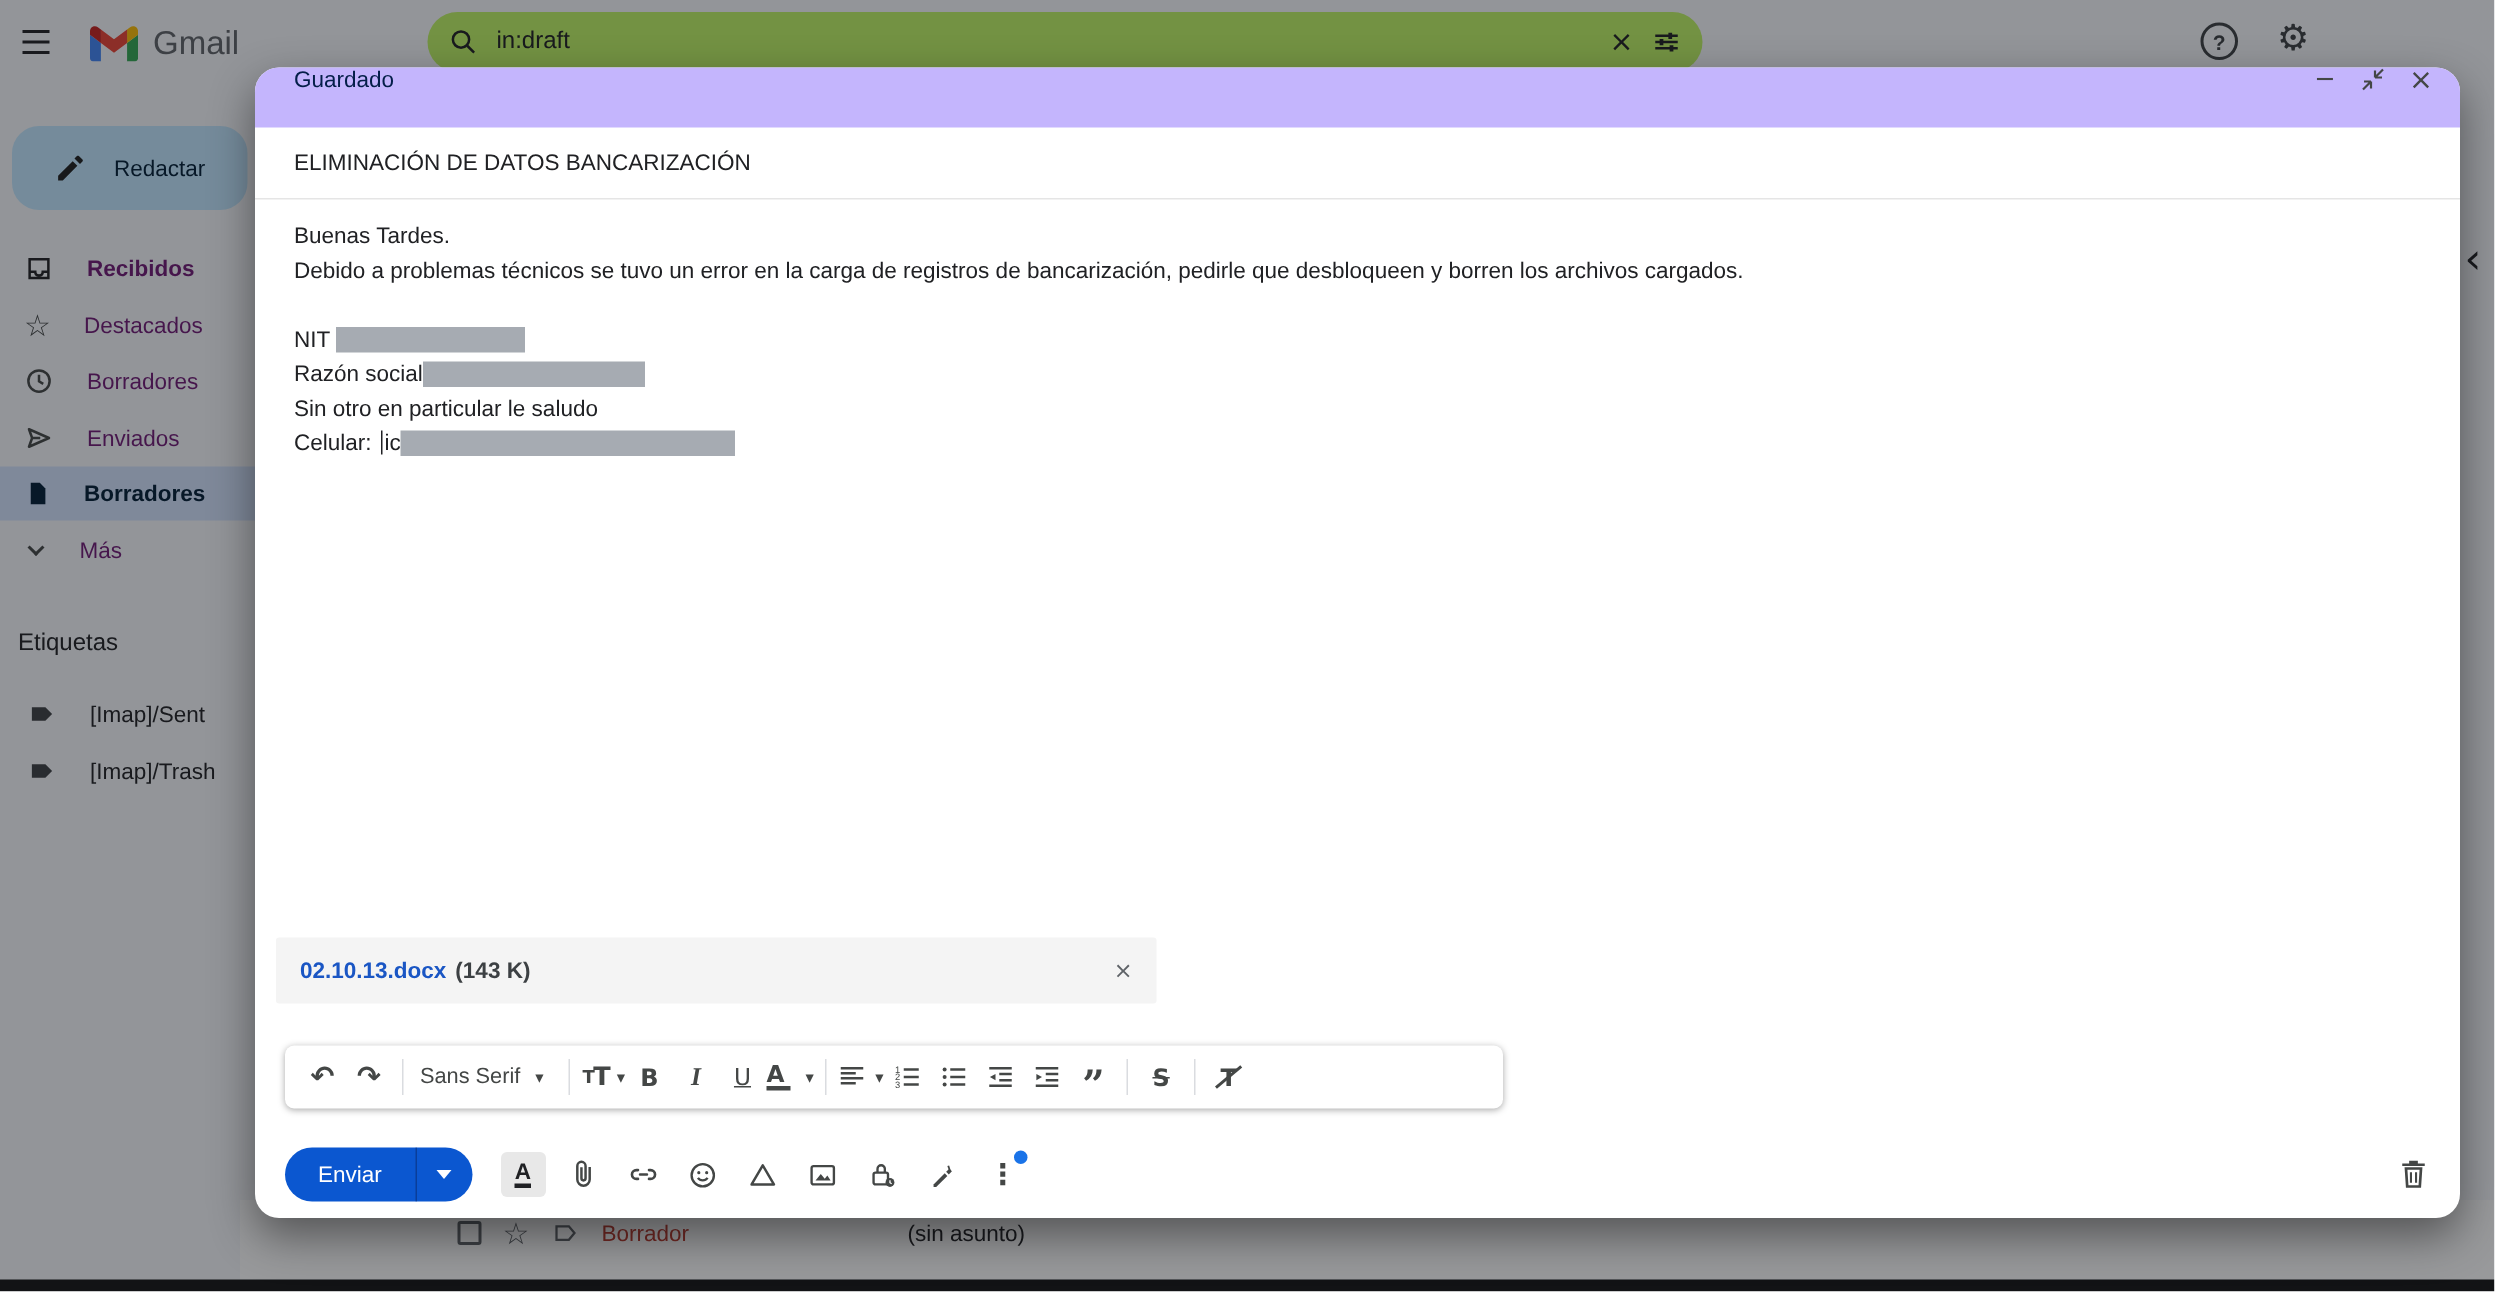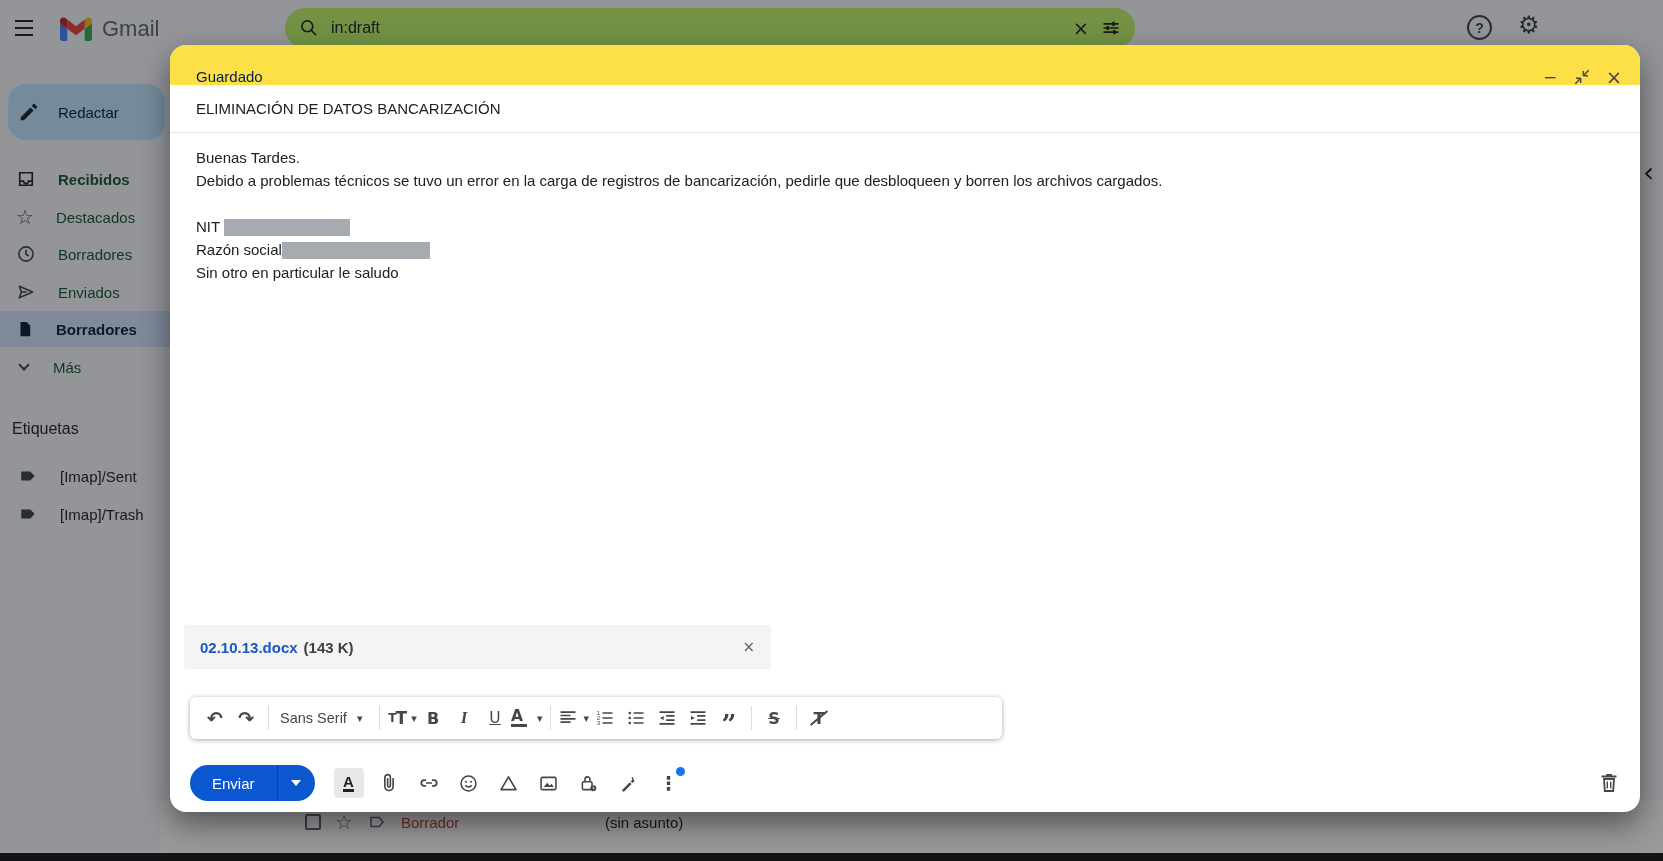--- a/index.html
+++ b/index.html
@@ -19,24 +19,24 @@
 
   .searchbar { position:absolute; left:285px; top:8px; width:850px; height:40px; border-radius:20px; background:#bef264; display:flex; align-items:center; padding:0 14px; gap:12px; }
   .search-value { font-size:16px; color:#202124; flex:1; }
   .search-x { font-size:19px; color:#202124; cursor:pointer; }
   .tune { width:20px; height:20px; }
 
   .help-btn { position:absolute; left:1467px; top:15px; width:25px; height:25px; border:2px solid #3c4043; border-radius:50%; display:flex; align-items:center; justify-content:center; font-size:14px; font-weight:bold; color:#3c4043; }
   .gear-btn { position:absolute; left:1518px; top:11px; font-size:24px; color:#3c4043; }
 
   
-  .compose-pill { position:absolute; left:8px; top:84px; width:157px; height:56px; border-radius:18px; background:#c2e7ff; display:flex; align-items:center; padding-left:10px; gap:18px; }
+  .compose-pill { position:absolute; left:8px; top:84px; width:157px; height:56px; border-radius:18px; background:#c2e7ff; display:flex; align-items:center; padding-left:28px; gap:18px; }
   .compose-pill span.lbl { font-size:15px; font-weight:500; color:#001d35; }
   .nav-row { position:absolute; left:0; width:256px; height:36px; display:flex; align-items:center; padding-left:16px; gap:22px; border-radius:0 18px 18px 0; }
-  .nav-row .lbl { font-size:15px; color:#14532d; }
+  .nav-row .lbl { font-size:15px; color:#701a75; }
   .nav-row.bold .lbl { font-weight:bold; }
   .nav-row.active { background:#d3e3fd; }
   .nav-row.active .lbl { font-weight:bold; color:#001d35; }
   .chev-down { width:8px; height:8px; border-right:2px solid #444746; border-bottom:2px solid #444746; transform:rotate(45deg); margin-left:4px; }
   .labels-heading { position:absolute; left:12px; top:420px; font-size:16px; font-weight:500; color:#202124; }
   .label-row { position:absolute; left:0; width:256px; height:36px; display:flex; align-items:center; padding-left:18px; gap:22px; }
   .label-row .lbl { font-size:15px; color:#202124; }
 
   
   .bg-list { position:absolute; left:160px; top:800px; width:1503px; height:53px; background:#ffffff; }
@@ -46,21 +46,21 @@
   .bg-sender { font-size:15px; font-weight:normal; color:#bc3a2f; width:190px; }
   .bg-subject { font-size:15px; color:#202124; }
   .bottom-strip { position:absolute; left:0; top:853px; width:100%; height:8px; background:#141414; }
   .right-chevron { position:absolute; left:1643px; top:156px; font-size:28px; color:#202124; font-family:"DejaVu Sans", sans-serif; }
 
   
   .scrim { position:absolute; inset:0; background:rgba(16,19,23,0.43); z-index:5; }
 
   
   .compose { position:absolute; left:170px; top:45px; width:1470px; height:767px; background:#ffffff; border-radius:16px; box-shadow:0 12px 30px rgba(0,0,0,0.45); z-index:10; }
-  .cw-header { height:40px; background:#fde047; border-radius:16px 16px 0 0; display:flex; align-items:flex-end; padding:0 18px 0 26px; }
+  .cw-header { height:40px; background:#c4b5fd; border-radius:16px 16px 0 0; display:flex; align-items:flex-start; padding:0 18px 0 26px; }
   .cw-title { font-size:15px; font-weight:500; color:#041e49; flex:1; }
   .cw-controls { display:flex; align-items:center; gap:16px; }
   .cw-controls .icon { width:16px; height:16px; font-size:17px; color:#444746; cursor:pointer; }
   .cw-field { height:45px; display:flex; align-items:center; padding:0 26px; border-bottom:1px solid #e5e5e5; font-size:15px; color:#202124; }
   .cw-subject { height:48px; }
   .cw-body { padding:13px 26px; font-size:15px; line-height:23px; color:#202124; }
   .body-line { white-space:pre-wrap; min-height:23px; }
   .redact { display:inline-block; height:17px; background:#a6abb2; vertical-align:middle; transform:translateY(-1px); }
   .caret { display:inline-block; width:1.5px; height:16px; background:#202124; vertical-align:middle; transform:translateY(-1px); margin:0 1px 0 2px; }
 
@@ -228,20 +228,21 @@
 
     <div class="cw-field cw-subject">ELIMINACIÓN DE DATOS BANCARIZACIÓN</div>
 
     <div class="cw-body">
         <div class="body-line"><span>Buenas Tardes.</span></div>
         <div class="body-line"><span>Debido a problemas técnicos se tuvo un error en la carga de registros de bancarización, pedirle que desbloqueen y borren los archivos cargados.</span></div>
         <div class="body-line"><span>&nbsp;</span></div>
         <div class="body-line"><span>NIT </span><span class="redact" style="width: 126px;"></span></div>
         <div class="body-line"><span>Razón social</span><span class="redact" style="width: 148px;"></span></div>
         <div class="body-line"><span>Sin otro en particular le saludo</span></div>
+        <div class="body-line"><span>Celular: </span><span class="caret"></span><span>ic</span><span class="redact" style="width: 223px;"></span></div>
       </div>
 
     <div class="attach-chip">
       <span class="attach-name">02.10.13.docx</span>
       <span class="attach-size">(143 K)</span>
       <span class="attach-x">×</span>
     </div>
 
     <div class="fmt-toolbar">
       <span class="tb" style="font-size:19px;font-weight:bold">↶</span>

